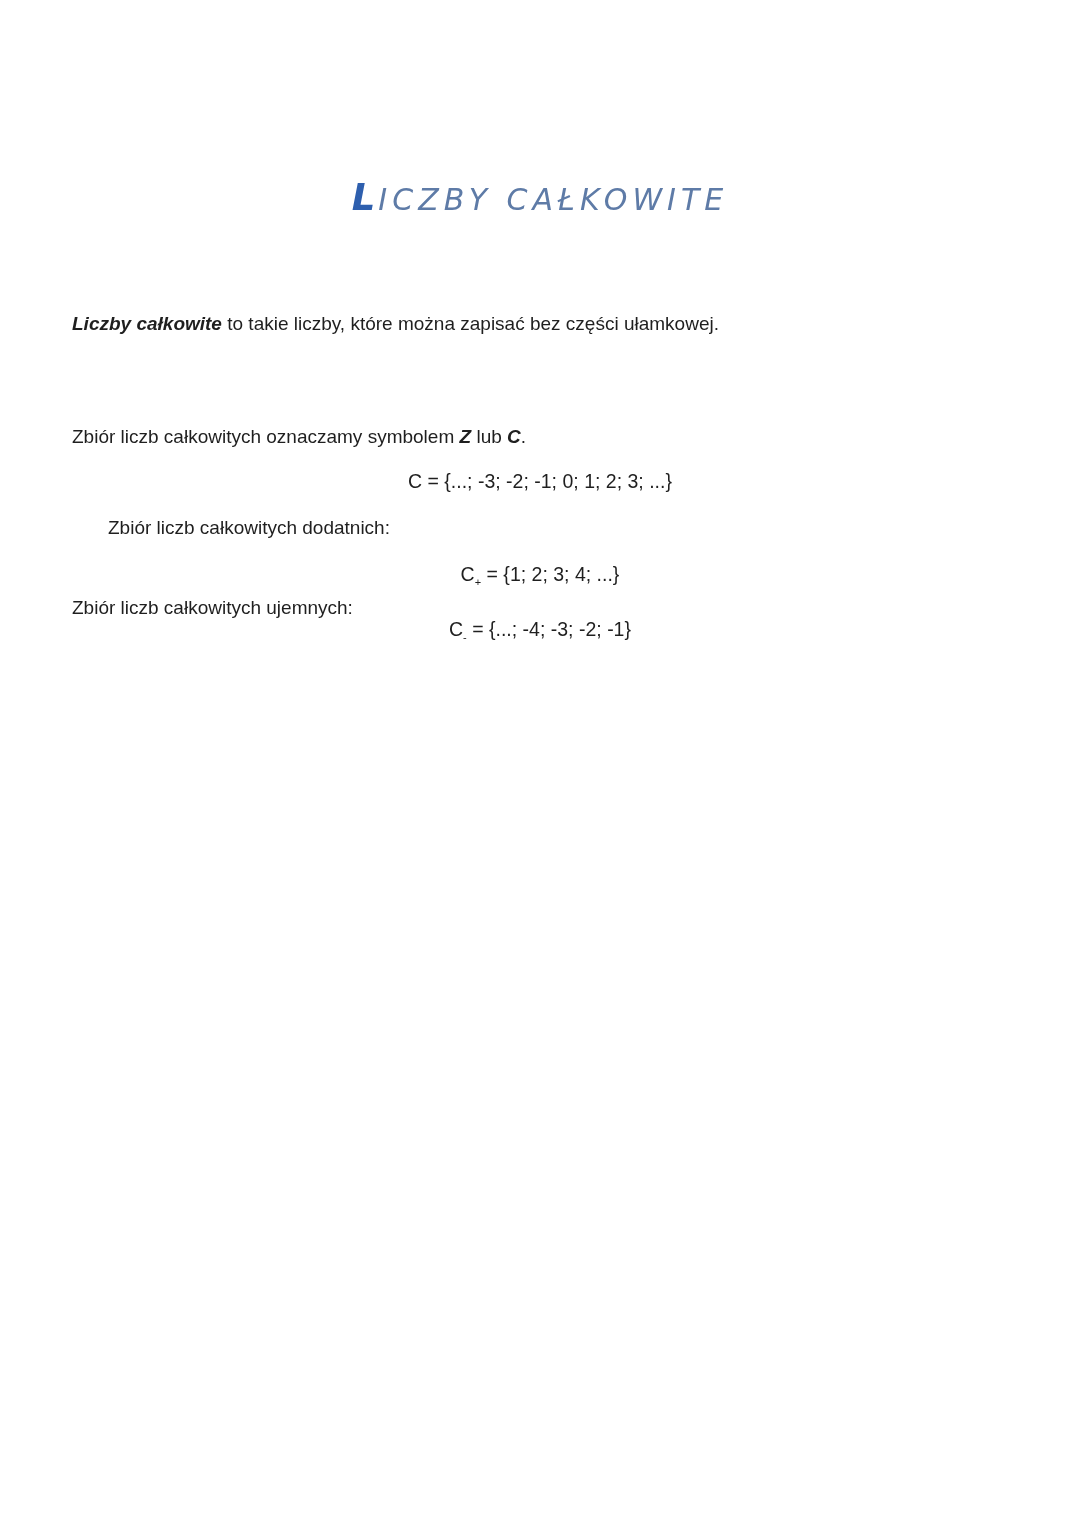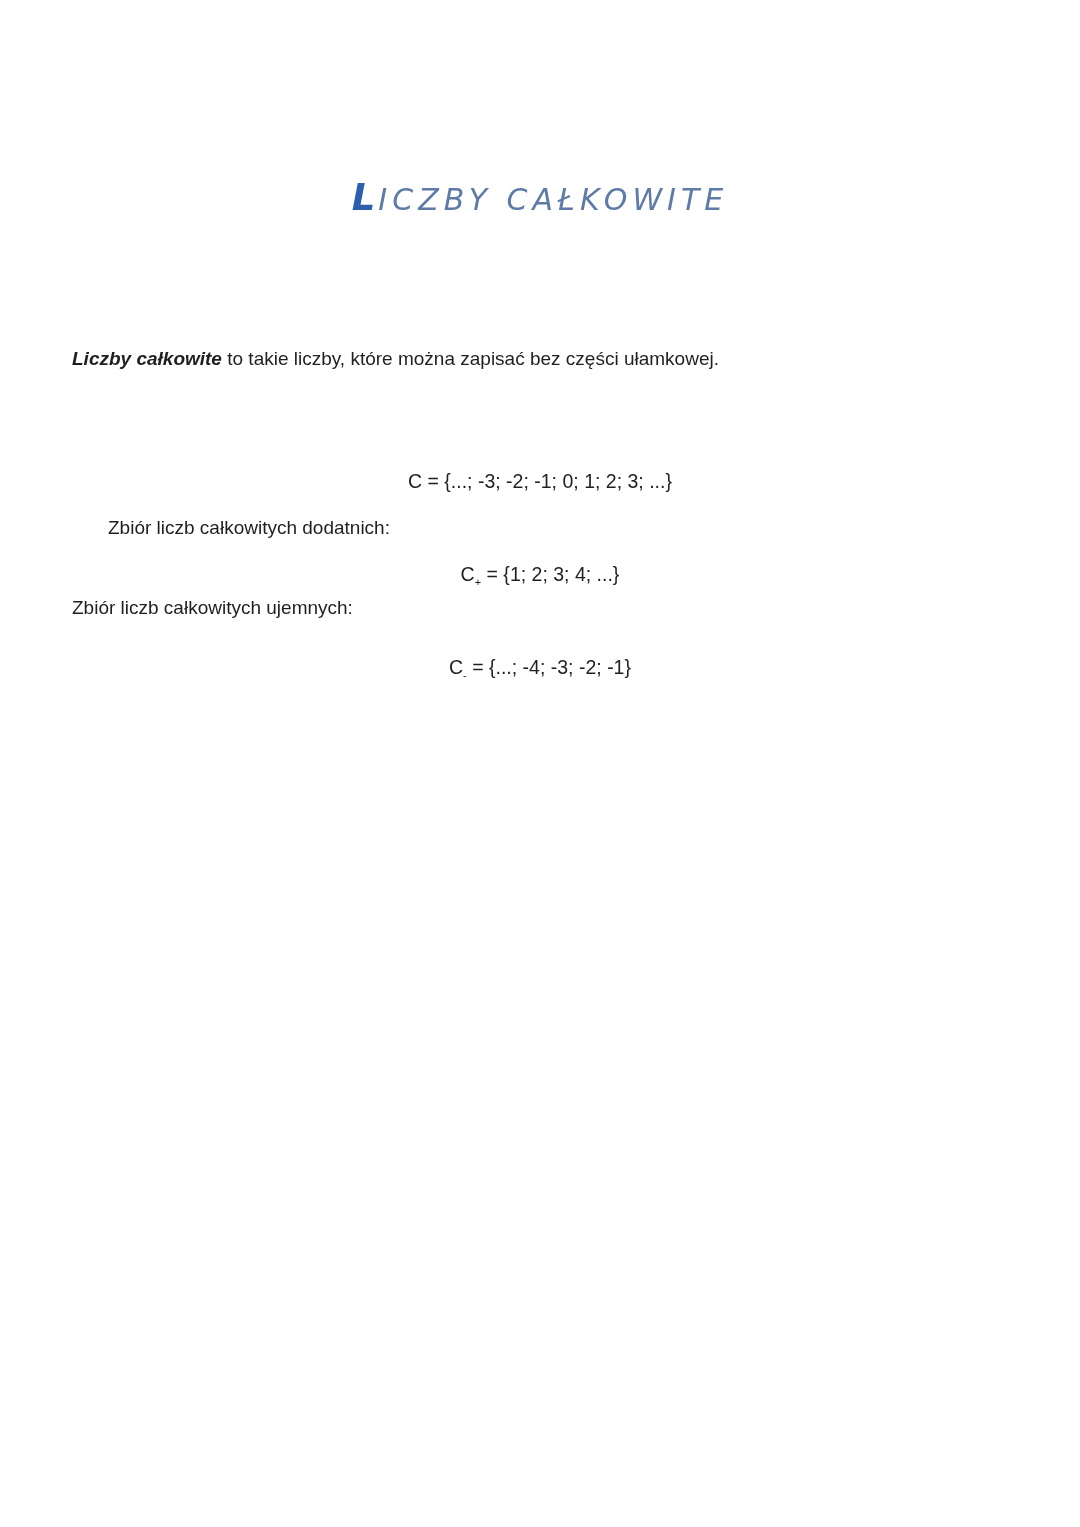--- a/index.html
+++ b/index.html
@@ -49,39 +49,40 @@
     left: 0;
     width: 100%;
     text-align: center;
     font-size: 19.5px;
     line-height: 24px;
     white-space: nowrap;
     color: #1f1f1f;
   }
   .bi { font-weight: 700; font-style: italic; }
   .formula sub { font-size: 11px; line-height: 0; }
-  .p1 { top: 347px; }
+  .p1 { top: 312px; }
   .p2 { top: 378px; }
   .p3 { top: 425px; }
   .f1 { top: 469px; text-align: center; }
   .p4 { top: 516px; margin-left: 36px; }
   .f2 { top: 562px; }
   .p5 { top: 596px; }
-  .f3 { top: 655px; }
+  .f3 { top: 617px; }
 </style>
 </head>
 <body>
 
 <div class="page">
 
   <h1 class="title"><span class="lead">L</span><span class="rest">ICZBY CAŁKOWITE</span></h1>
 
   <p class="line p1"><span class="bi">Liczby całkowite</span><span> to takie liczby, które można zapisać bez części ułamkowej.</span></p>
 
 
+  <p class="line p3"><span>Zbiór liczb całkowitych oznaczamy symbolem </span><span class="bi">Z</span><span> lub </span><span class="bi">C</span><span>.</span></p>
 
   <p class="center formula f1">C = {...; -3; -2; -1; 0; 1; 2; 3; ...}</p>
 
   <p class="line p4">Zbiór liczb całkowitych dodatnich:</p>
 
   <p class="center formula f2"><span>C</span><sub>+</sub><span> = {1; 2; 3; 4; ...}</span></p>
 
   <p class="line p5">Zbiór liczb całkowitych ujemnych:</p>
 
   <p class="center formula f3"><span>C</span><sub>-</sub><span> = {...; -4; -3; -2; -1}</span></p>

